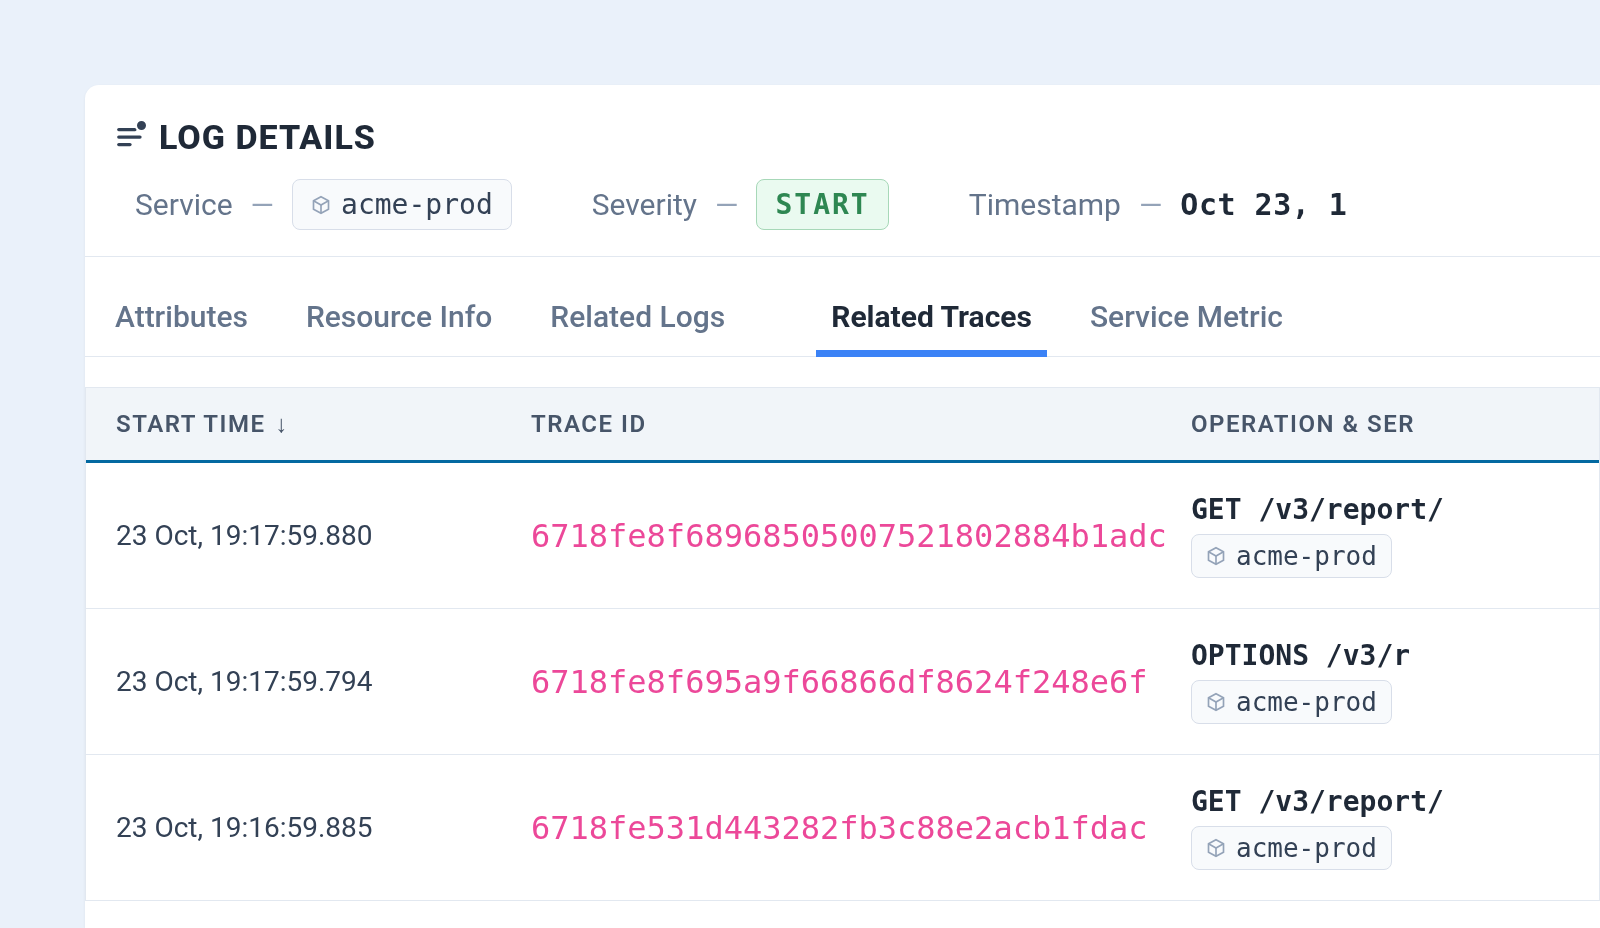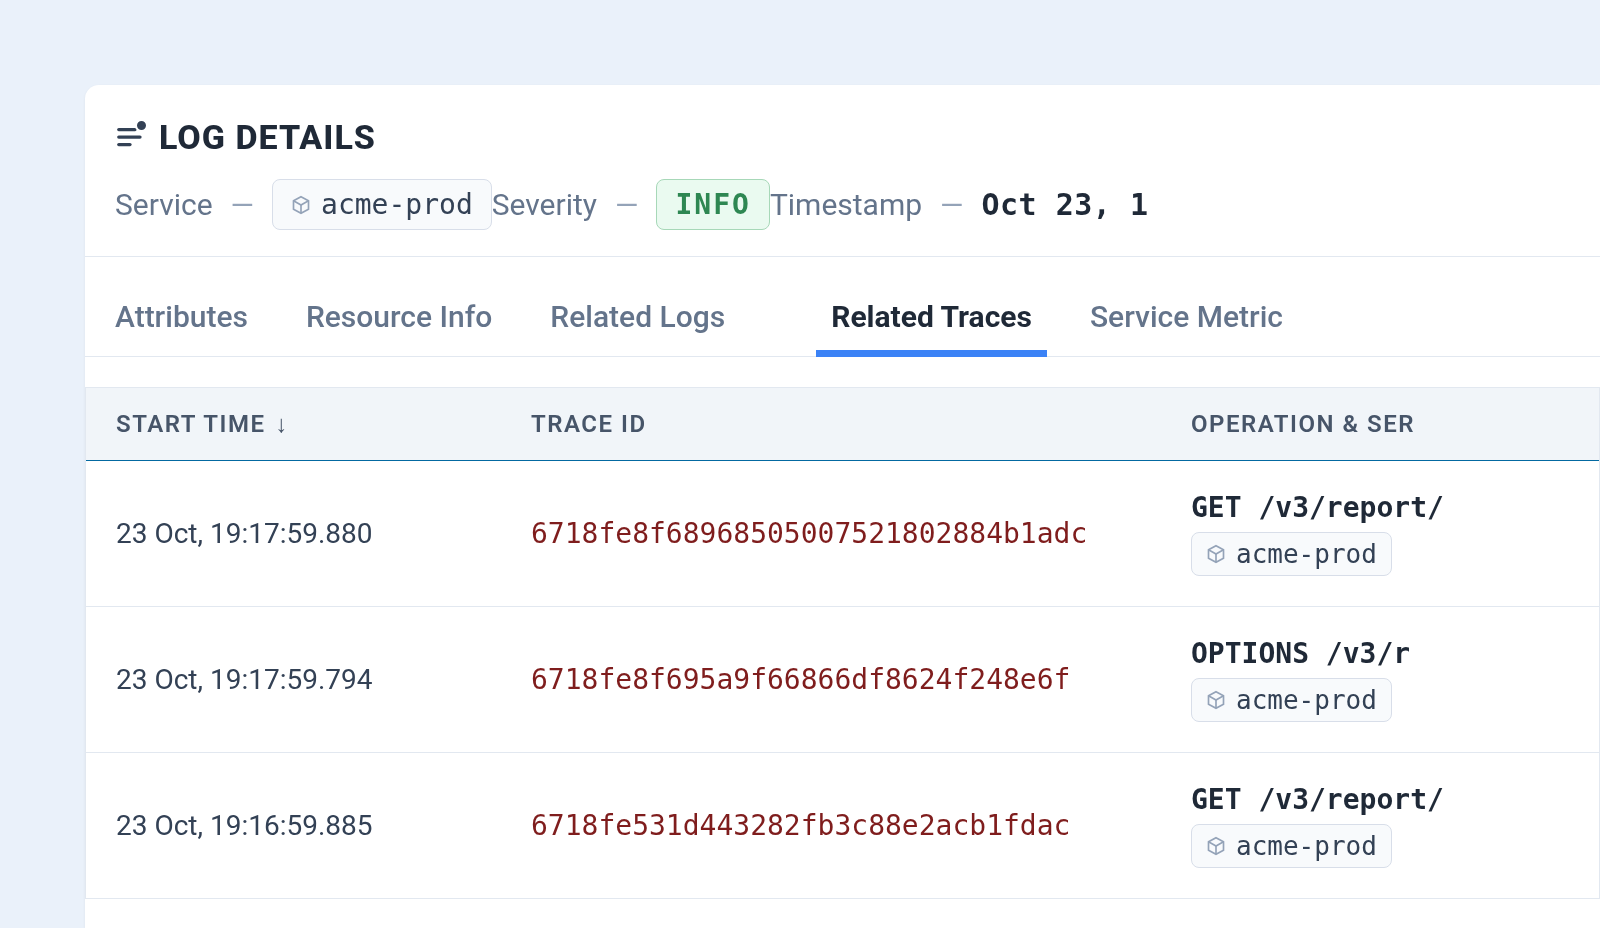--- a/index.html
+++ b/index.html
@@ -50,21 +50,23 @@
     }
     .title-text {
       font-size: 34px;
       font-weight: 800;
       letter-spacing: 1px;
       color: #1f2937;
     }
     .meta-row {
       display: flex;
       align-items: center;
+      gap: 80px;
       padding-bottom: 26px;
+      margin-left: 20px;
     }
     .meta-item {
       display: flex;
       align-items: center;
       gap: 16px;
       font-size: 30px;
       color: #64748b;
     }
     .meta-label { color: #64748b; }
     .dash { color: #94a3b8; margin: 0 2px; }
@@ -130,21 +132,21 @@
       background: #3b82f6;
     }
     .table {
       border: 1px solid #e2e8f0;
       border-top: none;
       margin-top: 30px;
     }
     .thead {
       display: flex;
       background: #f1f5f9;
-      border-bottom: 1px solid #0369a1;
+      border-bottom: 3px solid #0369a1;
       border-top: 1px solid #e2e8f0;
       padding: 22px 30px;
       font-size: 24px;
       letter-spacing: 1.5px;
       color: #475569;
       font-weight: 600;
     }
     .col-start { flex: 0 0 415px; display:flex; align-items:center; gap:10px;}
     .col-trace { flex: 0 0 660px; }
     .col-op { flex: 1; white-space: nowrap; }
@@ -153,22 +155,22 @@
       display: flex;
       align-items: center;
       padding: 30px 30px;
       border-bottom: 1px solid #e2e8f0;
       font-size: 28px;
       color: #334155;
     }
     .trow:last-child { border-bottom: none; }
     .trow .mono {
       font-family: ui-monospace, SFMono-Regular, Menlo, Monaco, Consolas, monospace;
-      color: #7f1d1d;
-      font-size: 28px;
+      color: #ec4899;
+      font-size: 32px;
     }
     .op-cell { display:flex; flex-direction:column; gap:8px; white-space:nowrap; }
     .op-line {
       font-family: ui-monospace, SFMono-Regular, Menlo, Monaco, Consolas, monospace;
       font-weight: 700;
       color: #1f2937;
       font-size: 28px;
     }
     .svc-chip {
       display: inline-flex;
@@ -212,21 +214,21 @@
               <path d="M12 12 L12 22"></path>
             </svg>
           </span>
           <span>acme-prod</span>
         </span>
       </div>
       <div class="meta-item">
         <span class="meta-label">Severity</span>
         <span class="dash">—</span>
         <span class="chip chip-info">
-          <span>INFO</span>
+          <span>START</span>
         </span>
       </div>
       <div class="meta-item">
         <span class="meta-label">Timestamp</span>
         <span class="dash">—</span>
         <span class="timestamp-value">Oct 23, 1</span>
       </div>
     </div>
   </div>
 

